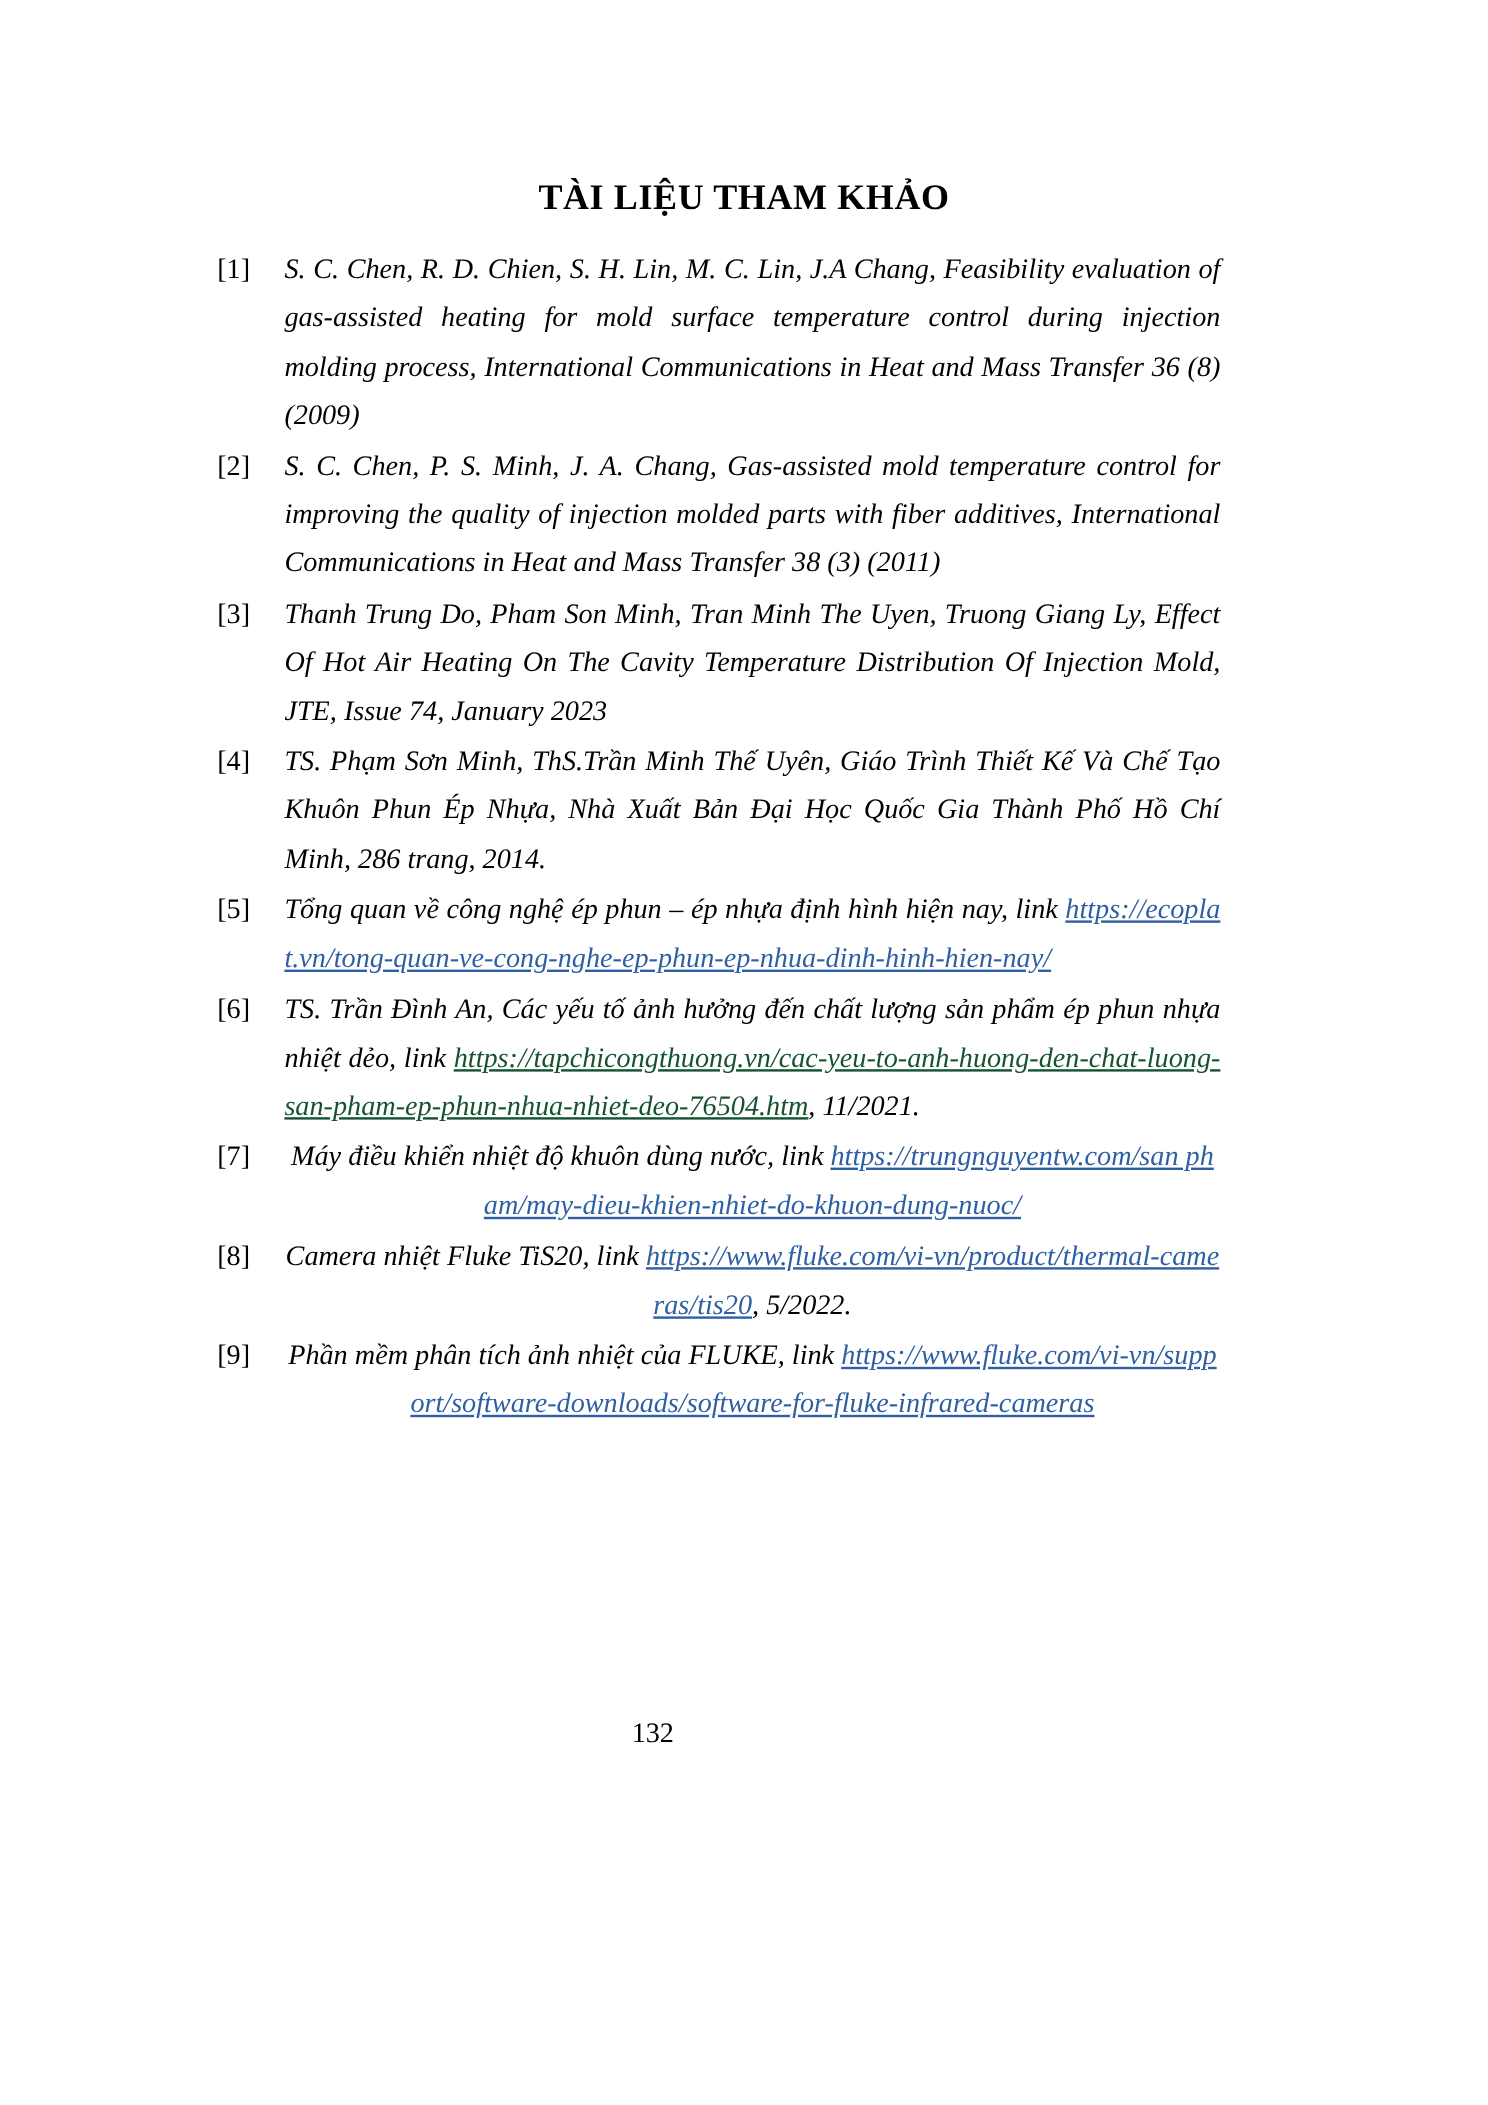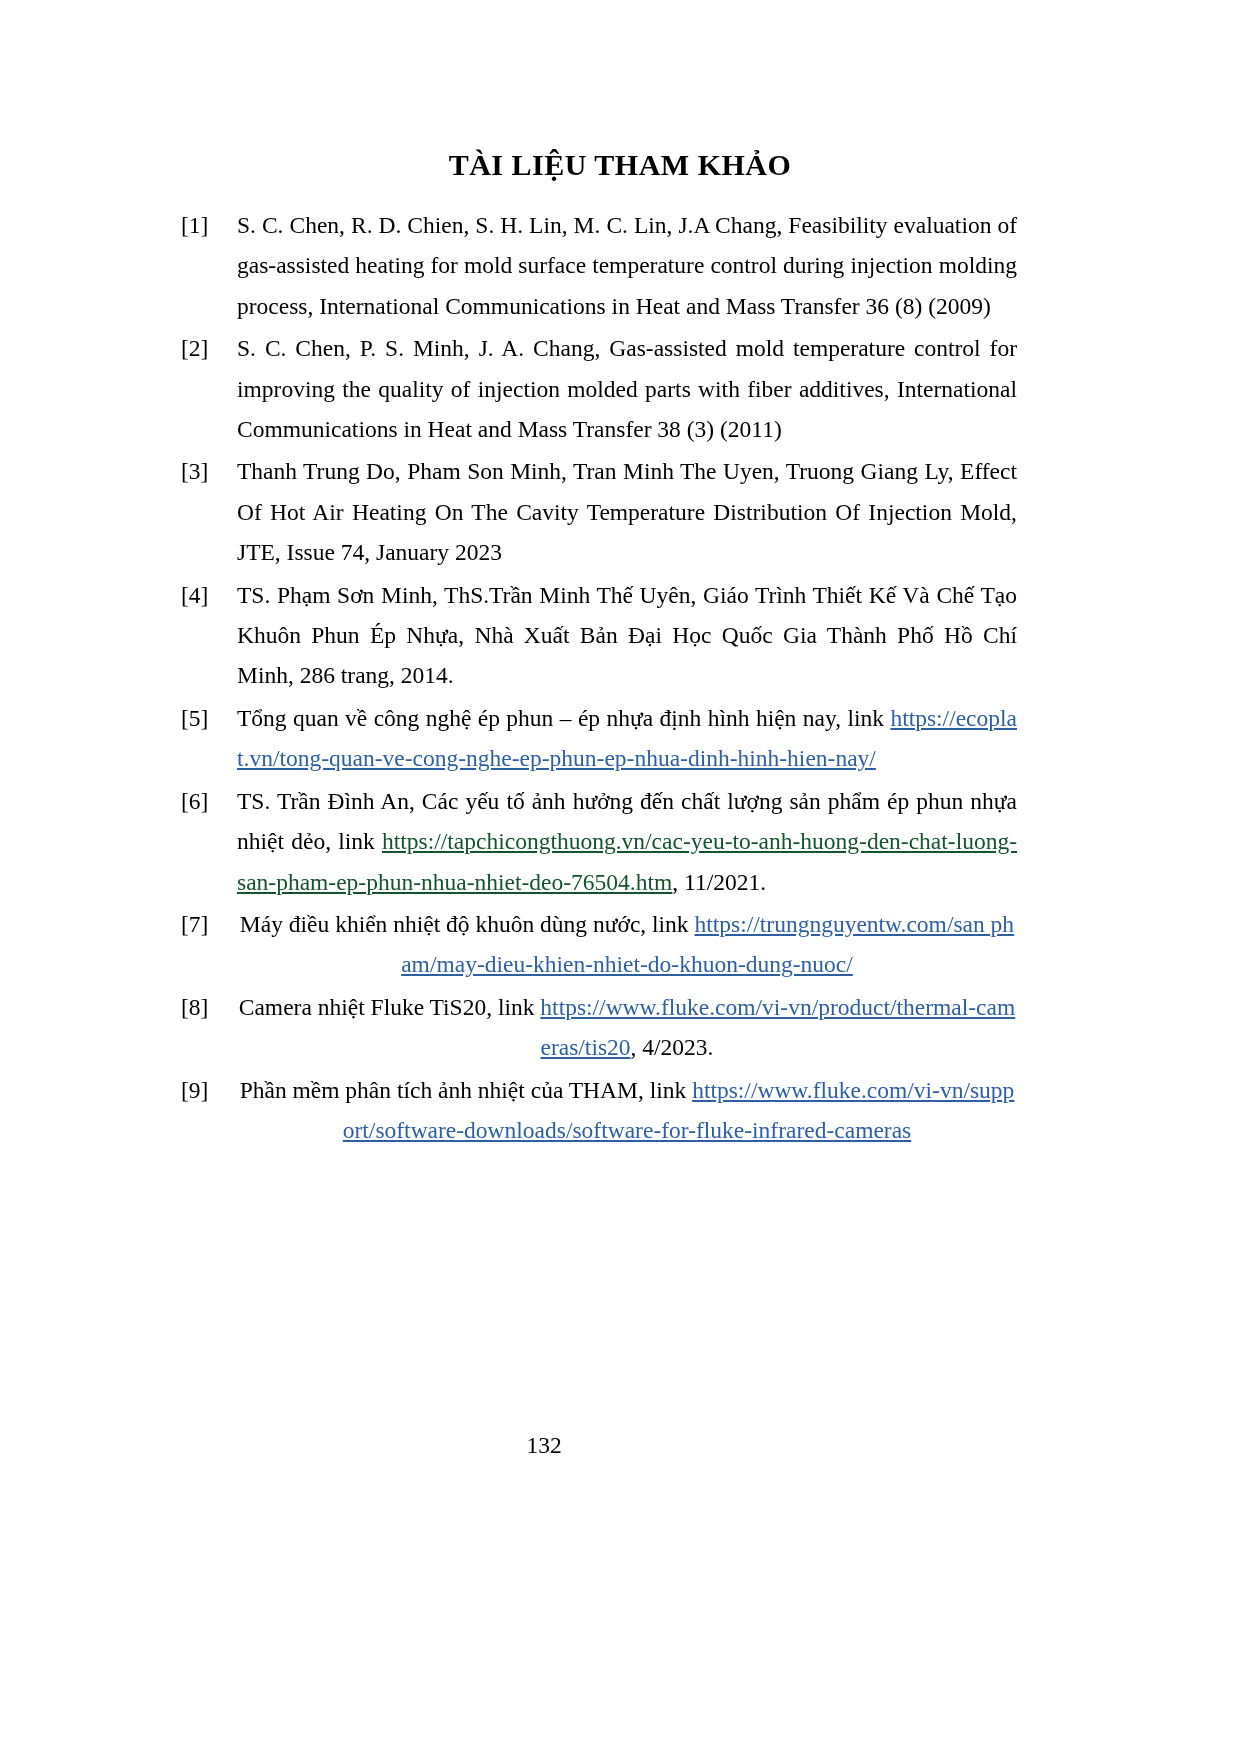--- a/index.html
+++ b/index.html
@@ -42,20 +42,21 @@
   }
   .ref .num {
     width: 56px;
     flex: 0 0 56px;
     text-align: left;
   }
   .ref .body {
     flex: 1 1 auto;
     text-align: justify;
     text-justify: inter-word;
+    font-style: italic;
   }
   .ref .body.nojust {
     text-align: center;
   }
   a.link {
     color: #2e5fa3;
     text-decoration: underline;
     word-break: break-all;
   }
   .pagenum {
@@ -98,23 +99,23 @@
       <div class="ref">
         <span class="num">[6]</span>
         <span class="body"><span>TS. Trần Đình An, Các yếu tố ảnh hưởng đến chất lượng sản phẩm ép phun nhựa nhiệt dẻo, link </span><a class="link" href="#" style="color: #14532d;">https://tapchicongthuong.vn/cac-yeu-to-anh-huong-den-chat-luong-san-pham-ep-phun-nhua-nhiet-deo-76504.htm</a><span>, 11/2021.</span></span>
       </div>
       <div class="ref">
         <span class="num">[7]</span>
         <span class="body nojust"><span>Máy điều khiển nhiệt độ khuôn dùng nước, link </span><a class="link" href="#" style="color: rgb(46, 95, 163);">https://trungnguyentw.com/san pham/may-dieu-khien-nhiet-do-khuon-dung-nuoc/</a></span>
       </div>
       <div class="ref">
         <span class="num">[8]</span>
-        <span class="body nojust"><span>Camera nhiệt Fluke TiS20, link </span><a class="link" href="#" style="color: rgb(46, 95, 163);">https://www.fluke.com/vi-vn/product/thermal-cameras/tis20</a><span>, 4/2023.</span></span>
+        <span class="body nojust"><span>Camera nhiệt Fluke TiS20, link </span><a class="link" href="#" style="color: rgb(46, 95, 163);">https://www.fluke.com/vi-vn/product/thermal-cameras/tis20</a><span>, 5/2022.</span></span>
       </div>
       <div class="ref">
         <span class="num">[9]</span>
-        <span class="body nojust"><span>Phần mềm phân tích ảnh nhiệt của THAM, link </span><a class="link" href="#" style="color: rgb(46, 95, 163);">https://www.fluke.com/vi-vn/support/software-downloads/software-for-fluke-infrared-cameras</a></span>
+        <span class="body nojust"><span>Phần mềm phân tích ảnh nhiệt của FLUKE, link </span><a class="link" href="#" style="color: rgb(46, 95, 163);">https://www.fluke.com/vi-vn/support/software-downloads/software-for-fluke-infrared-cameras</a></span>
       </div>
     </div>
 
   <div class="pagenum">132</div>
 
 </div>
 
 </body></html>

